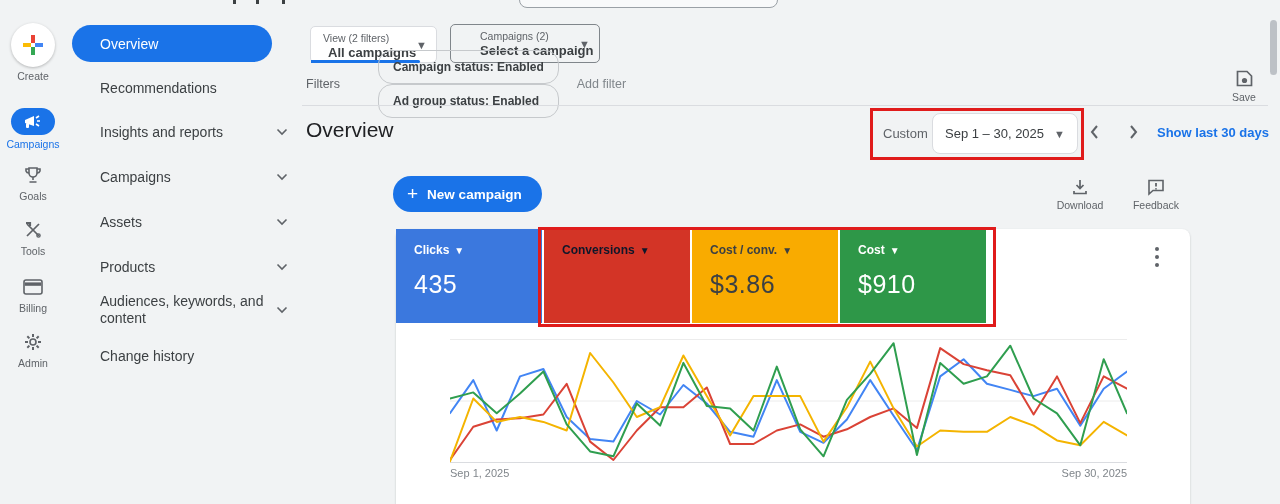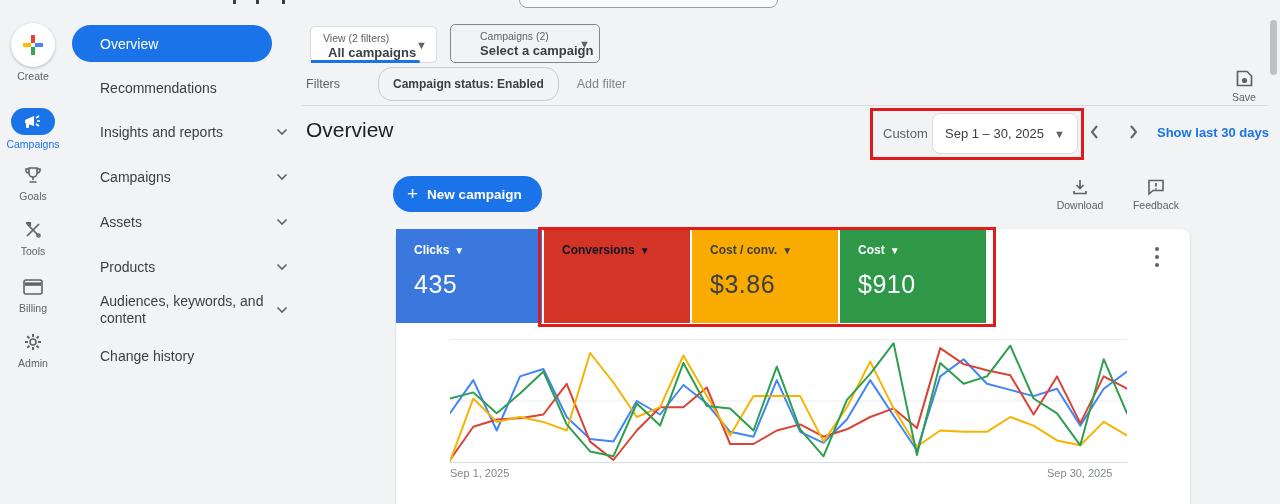--- a/index.html
+++ b/index.html
@@ -61,21 +61,21 @@
   .score { width:146px; height:94px; padding:14px 0 0 18px; cursor:pointer; }
   .score .s-label { font-size:12px; font-weight:bold; display:flex; align-items:center; gap:5px; }
   .score .s-label .caret { font-size:10px; }
   .score .s-value { font-size:25px; margin-top:13px; letter-spacing:.5px; }
   #kebab { position:absolute; right:24px; top:17px; width:18px; height:22px; display:flex; flex-direction:column; align-items:center; justify-content:space-between; padding:1px 0; cursor:pointer; }
   #kebab i { width:4px; height:4px; border-radius:50%; background:#5f6368; }
 
   #chart-wrap { position:absolute; left:54px; top:104px; width:677px; height:132px; }
   .tick { position:absolute; top:238px; font-size:11px; color:#80868b; }
   #tick-left { left:54px; }
-  #tick-right { left:651px; width:80px; }
+  #tick-right { left:651px; width:80px; text-align:right; }
 
   
   .annotation { position:absolute; border:3px solid #e01b1b; pointer-events:none; z-index:50; }
   #ann-date { left:870px; top:108px; width:214px; height:52px; }
   #ann-cards { left:538px; top:227px; width:458px; height:100px; }
 
   
   #cutoff-search { position:absolute; left:519px; top:-32px; width:259px; height:40px; border:1px solid #9aa0a6; border-radius:8px; background:#f8f9fa; }
   .txt-remnant { position:absolute; top:0; height:4px; width:3px; background:#3c4043; }
   #scroll-thumb { position:absolute; left:1270px; top:20px; width:7px; height:55px; background:#bdc1c6; border-radius:4px; cursor:pointer; }
@@ -221,20 +221,21 @@
     <span class="sel-value">
         <span>Select a campaign</span>
       </span>
     <span class="sel-caret">▼</span>
   </div>
 
   <div id="filters-row">
     <span id="filters-label">Filters</span>
     <span id="chips">
         <span class="chip">Campaign status: Enabled</span>
+        <span class="chip">Ad group status: Enabled</span>
       </span>
     <span id="add-filter">Add filter</span>
   </div>
 
   <div class="icon-action" style="left:920px; top:69px">
     <svg width="19" height="19" viewBox="0 0 19 19" style="margin:0 auto">
       <path d="M2.5 2.5 H12 L16.5 7 V16.5 H2.5 Z" fill="none" stroke="#5f6368" stroke-width="1.7"></path>
       <circle cx="9.5" cy="11.5" r="2.6" fill="#5f6368"></circle>
     </svg>
     <span class="ia-label">Save</span>

